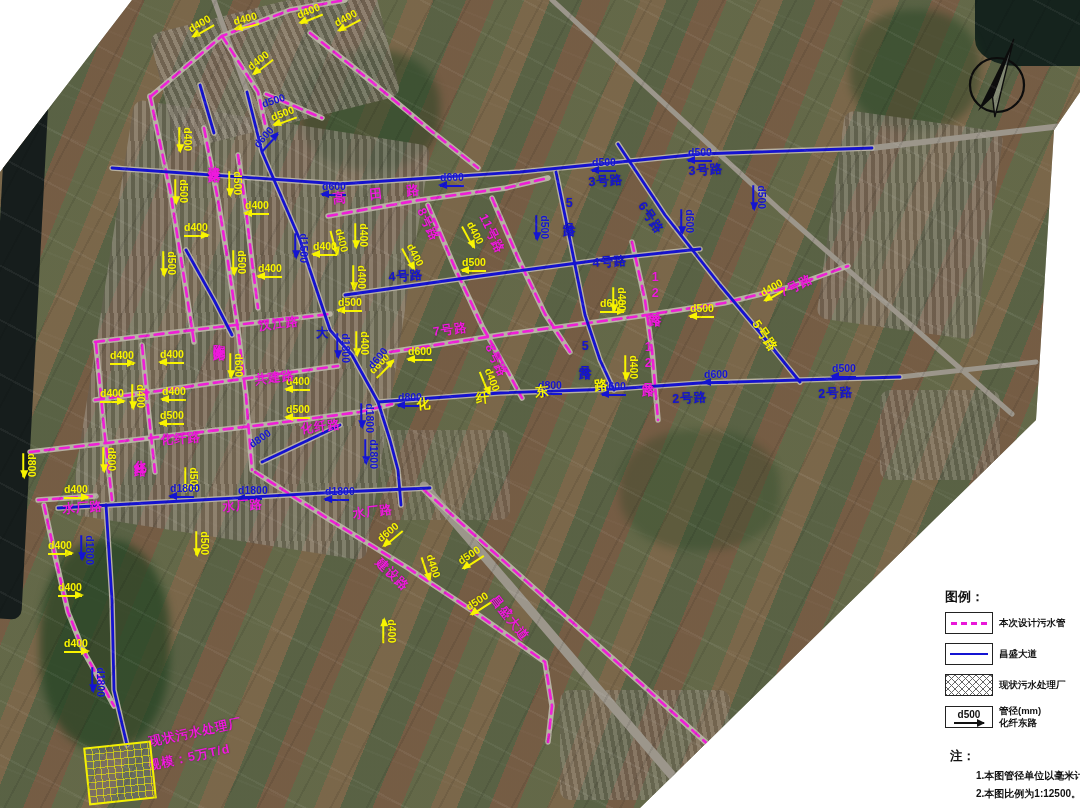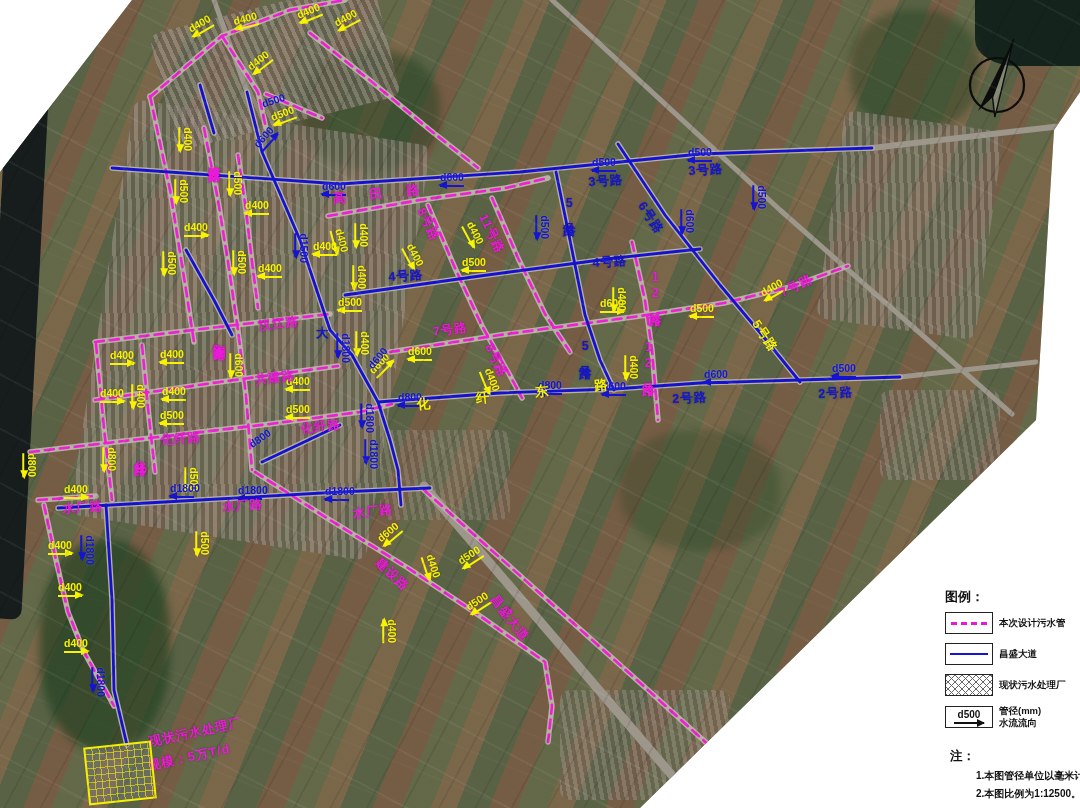--- a/index.html
+++ b/index.html
@@ -305,21 +305,21 @@
     <div class="litem">
       <span class="sw-hatch"></span>
       <span class="lab">现状污水处理厂</span>
     </div>
     <div class="litem">
       <span class="swatch">
         <span class="sw-d">d500</span>
         <span class="sw-arrow"></span>
       </span>
       <span class="lab" style="white-space:pre-line">管径(mm)
-水流流向</span>
+化纤东路</span>
     </div>
   </div>
 
   <div id="notes">
     <div class="hd">注：</div>
     <div class="n">1.本图管径单位以毫米计。</div>
     <div class="n">2.本图比例为1:12500。</div>
   </div>
 
 </div>

